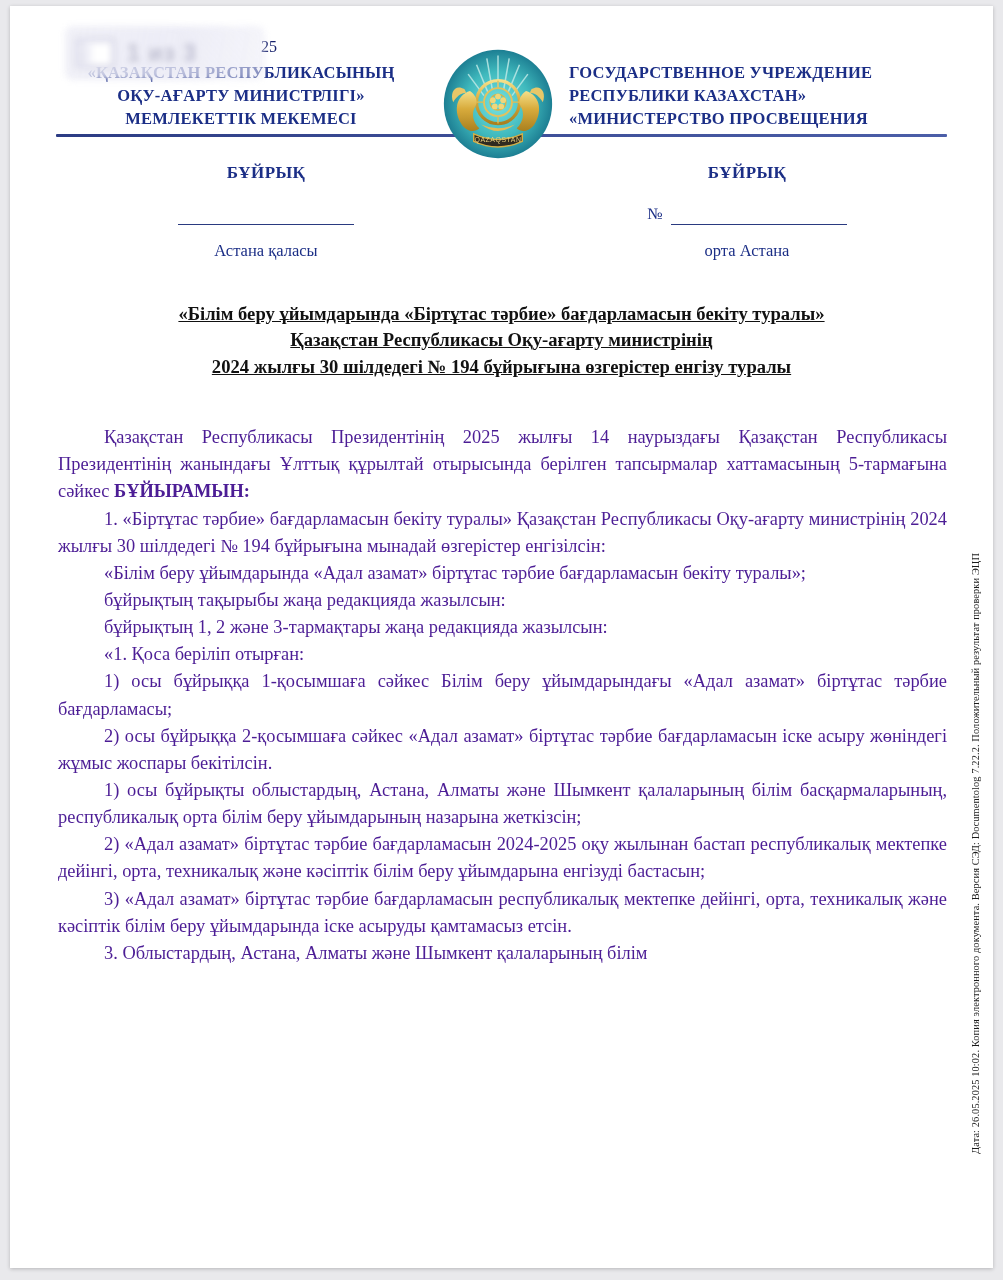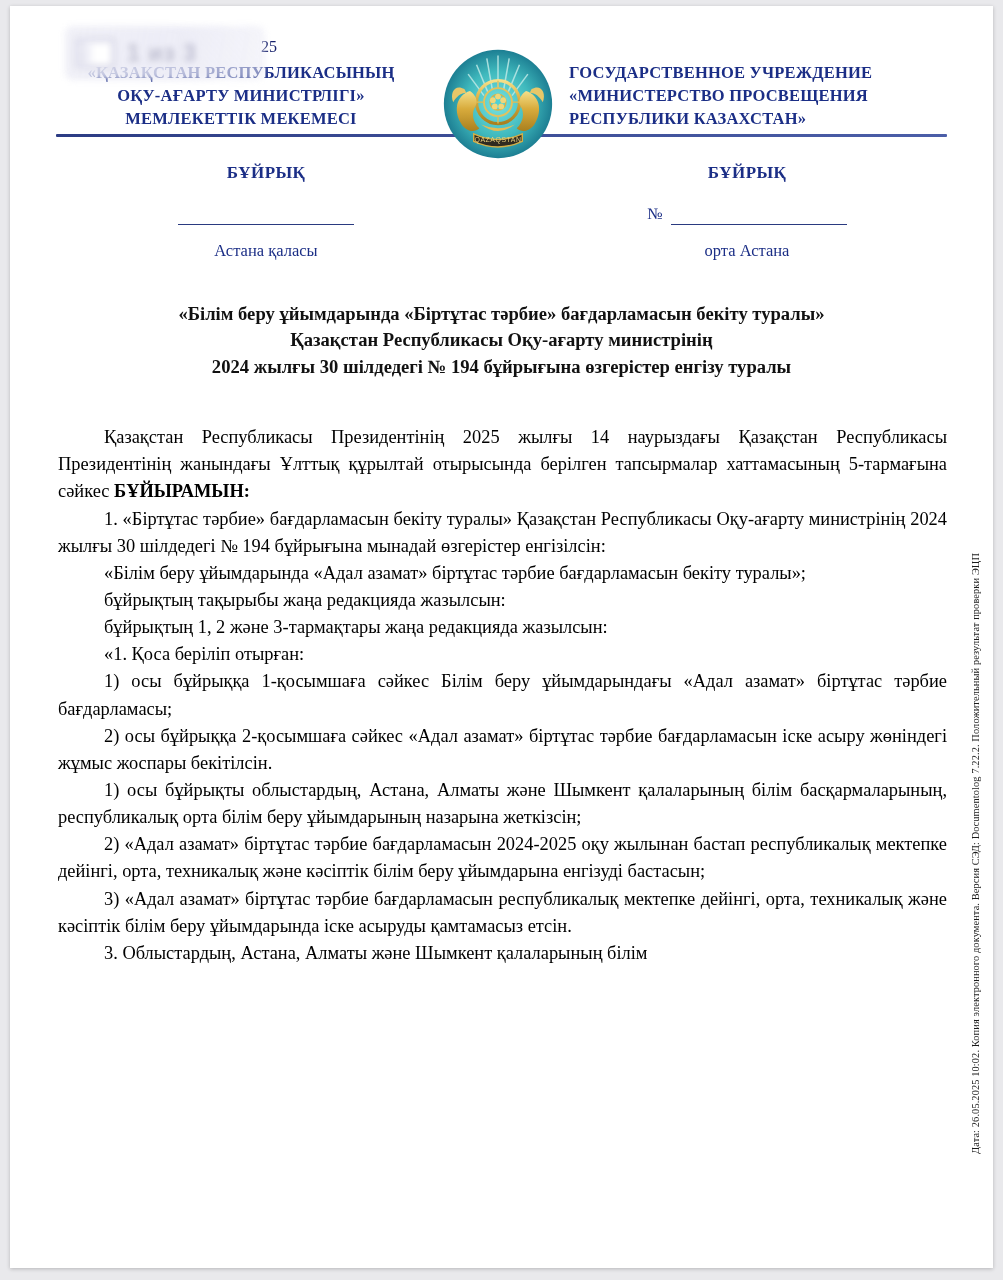--- a/index.html
+++ b/index.html
@@ -148,28 +148,28 @@
 
   
   .doc-title {
     margin: 40px 60px 0 60px;
     text-align: center;
     font-weight: bold;
     font-size: 18.6px;
     line-height: 1.42;
     color: #111111;
   }
-  .doc-title span { display: block; }
+  .doc-title span { display: block; text-decoration: underline; }
 
   
   .doc-body {
     margin: 44px 46px 0 48px;
     font-size: 18.4px;
     line-height: 1.475;
-    color: #000000;
+    color: #4c1d95;
     text-align: justify;
     text-justify: inter-word;
   }
   .doc-body p {
     margin: 0;
     text-indent: 46px;
   }
   .doc-body b { font-weight: bold; }
 
   
@@ -321,22 +321,22 @@
 
             <path d="M34 92 Q60 104 86 92 L86 100 Q60 112 34 100 Z" fill="#2f2a20" stroke="#d3ae45" stroke-width="1.6"></path>
             <text x="60" y="101" font-size="7.4" text-anchor="middle" fill="#e8cf7d" font-family="'Liberation Sans', sans-serif" letter-spacing="0.6">QAZAQSTAN</text>
 
             <path d="M42 82 Q60 96 78 82 Q60 90 42 82 Z" fill="#e2bd58"></path>
           </svg>
         </div>
 
         <div class="org-block org-ru">
           <span class="org-line">ГОСУДАРСТВЕННОЕ УЧРЕЖДЕНИЕ</span>
+          <span class="org-line">РЕСПУБЛИКИ КАЗАХСТАН»</span>
           <span class="org-line">«МИНИСТЕРСТВО ПРОСВЕЩЕНИЯ</span>
-          <span class="org-line">РЕСПУБЛИКИ КАЗАХСТАН»</span>
         </div>
 
       </div>
     </div>
 
     <div class="header-rule"></div>
 
     <div class="order-row">
       <div class="order-kk">БҰЙРЫҚ</div>
       <div class="order-ru">БҰЙРЫҚ</div>

